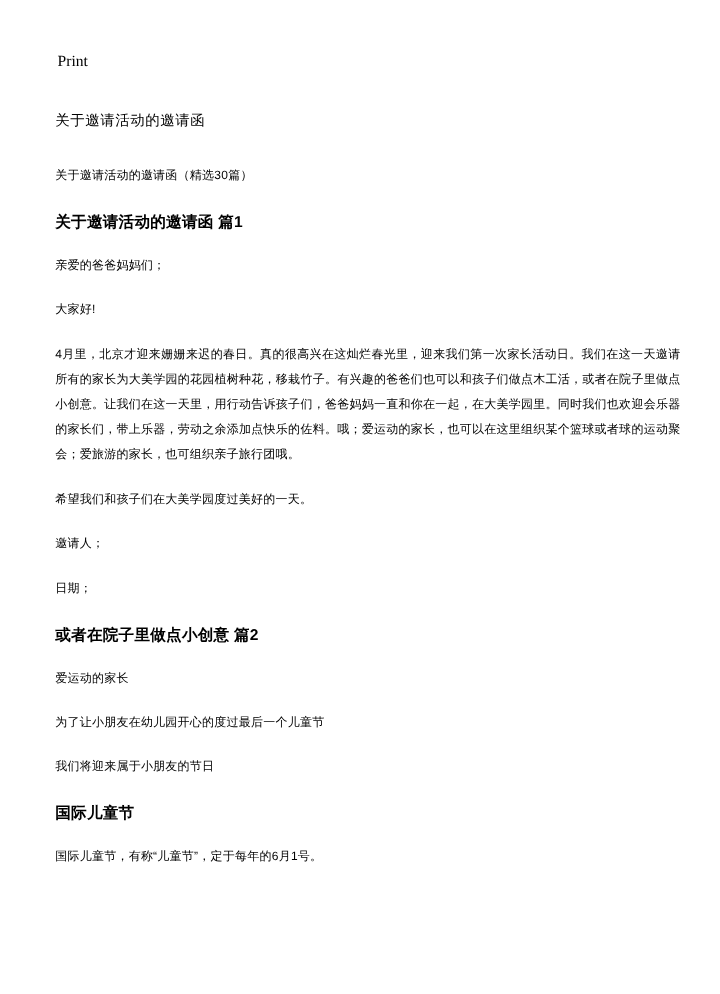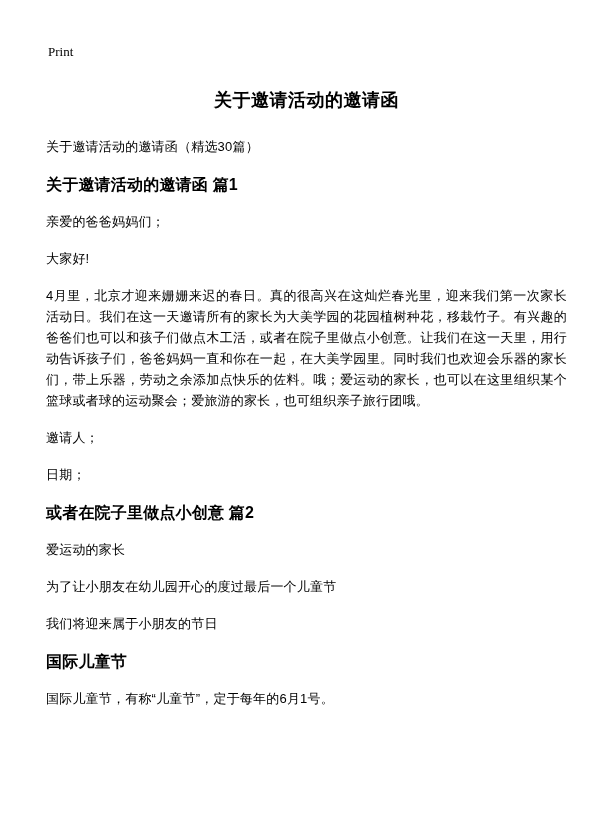--- a/index.html
+++ b/index.html
@@ -24,39 +24,38 @@
   .print-link {
     font-family: "Liberation Serif", "DejaVu Serif", serif;
     font-size: 13px;
     line-height: 16px;
     color: #000000;
     text-decoration: none;
     display: inline-block;
     margin: 0 0 0 2px;
   }
   .doc-title {
-    text-align: center;
-    font-size: 18px;
-    font-weight: bold;
+    font-size: 12px;
+    font-weight: normal;
     letter-spacing: 0.5px;
     margin: 27px 0 0 0;
     line-height: 26px;
   }
   .body-text {
-    font-size: 13px;
+    font-size: 10px;
     line-height: 21px;
     text-align: justify;
     margin: 16px 0 0 0;
     letter-spacing: 0.2px;
   }
   .body-text.first {
     margin-top: 23px;
   }
   .heading {
-    font-size: 16px;
+    font-size: 13px;
     line-height: 21px;
     font-weight: bold;
     margin: 17px 0 0 0;
     letter-spacing: 0.2px;
   }
   .para-block {
     margin: 0;
     padding: 0;
   }
 </style>
@@ -68,20 +67,21 @@
   <a href="#" class="print-link">Print</a>
 
   <h1 class="doc-title">关于邀请活动的邀请函</h1>
 
   <div class="para-block">
     <p class="body-text first">关于邀请活动的邀请函（精选30篇）</p>
     <p class="heading">关于邀请活动的邀请函 篇1</p>
     <p class="body-text">亲爱的爸爸妈妈们；</p>
     <p class="body-text">大家好!</p>
     <p class="body-text">4月里，北京才迎来姗姗来迟的春日。真的很高兴在这灿烂春光里，迎来我们第一次家长活动日。我们在这一天邀请所有的家长为大美学园的花园植树种花，移栽竹子。有兴趣的爸爸们也可以和孩子们做点木工活，或者在院子里做点小创意。让我们在这一天里，用行动告诉孩子们，爸爸妈妈一直和你在一起，在大美学园里。同时我们也欢迎会乐器的家长们，带上乐器，劳动之余添加点快乐的佐料。哦；爱运动的家长，也可以在这里组织某个篮球或者球的运动聚会；爱旅游的家长，也可组织亲子旅行团哦。</p>
+    <p class="body-text">希望我们和孩子们在大美学园度过美好的一天。</p>
     <p class="body-text">邀请人；</p>
     <p class="body-text">日期；</p>
     <p class="heading">或者在院子里做点小创意 篇2</p>
     <p class="body-text">爱运动的家长</p>
     <p class="body-text">为了让小朋友在幼儿园开心的度过最后一个儿童节</p>
     <p class="body-text">我们将迎来属于小朋友的节日</p>
     <p class="heading">国际儿童节</p>
     <p class="body-text">国际儿童节，有称“儿童节”，定于每年的6月1号。</p>
 
   </div>

